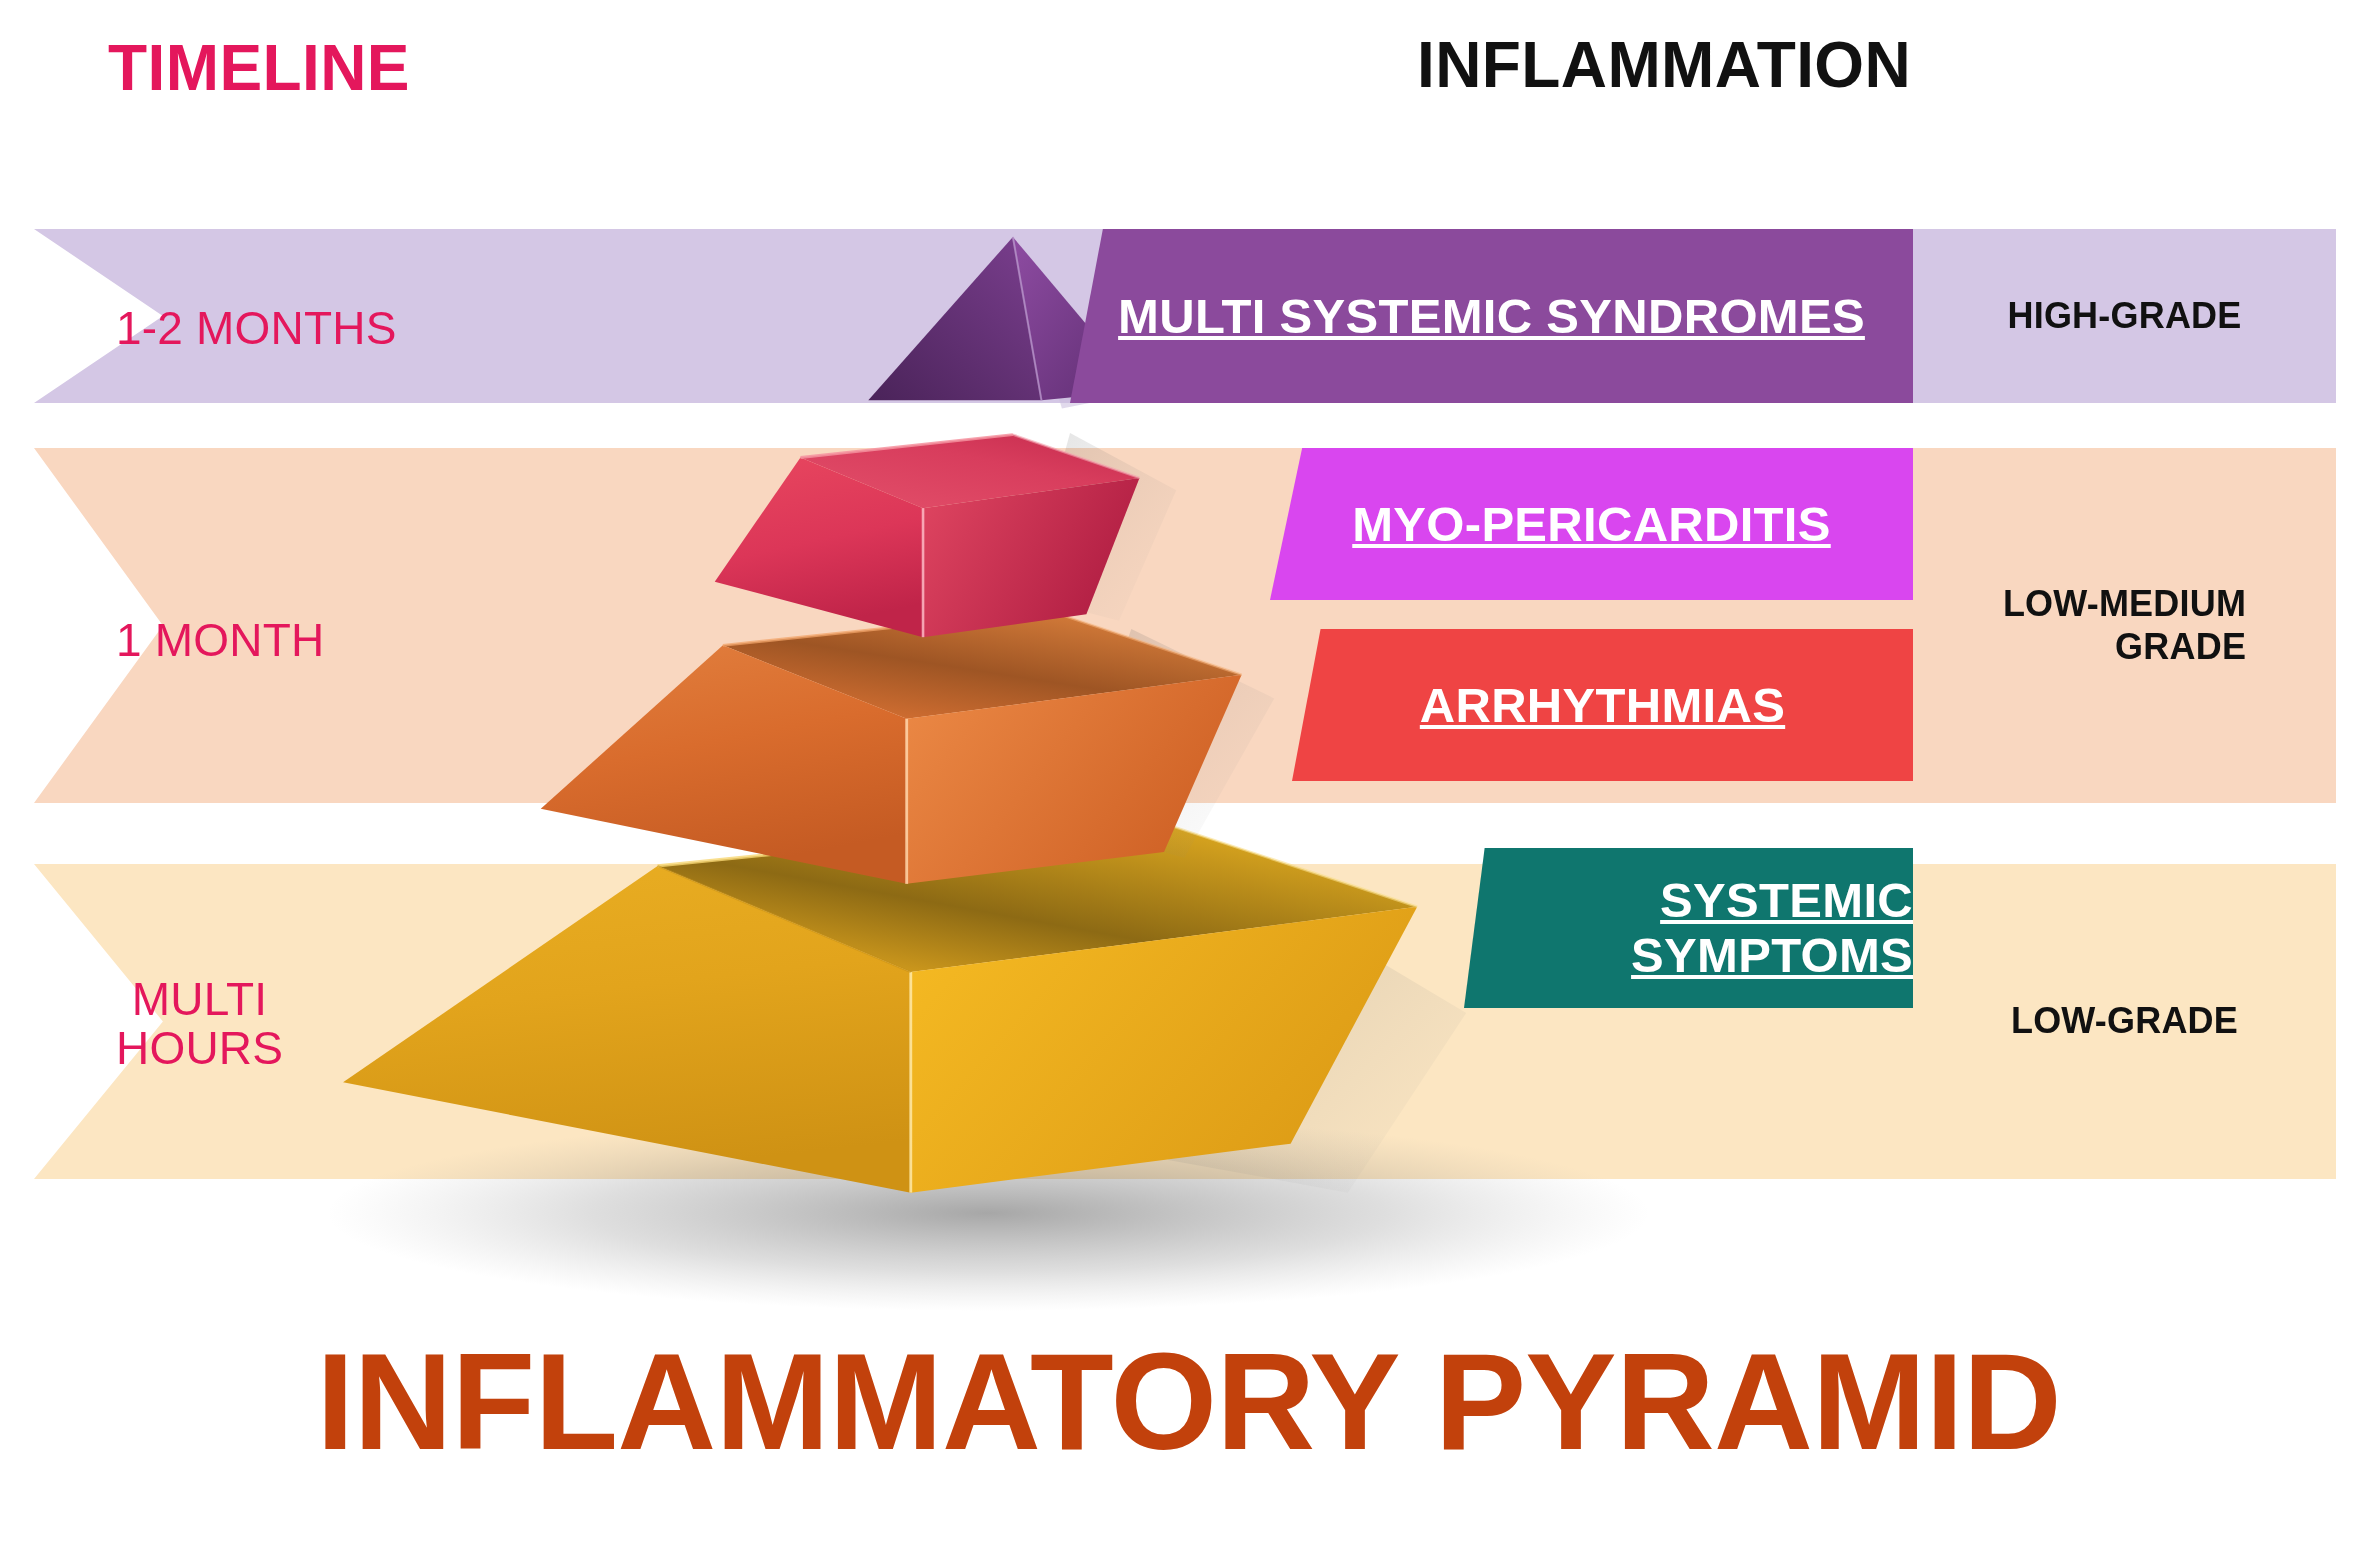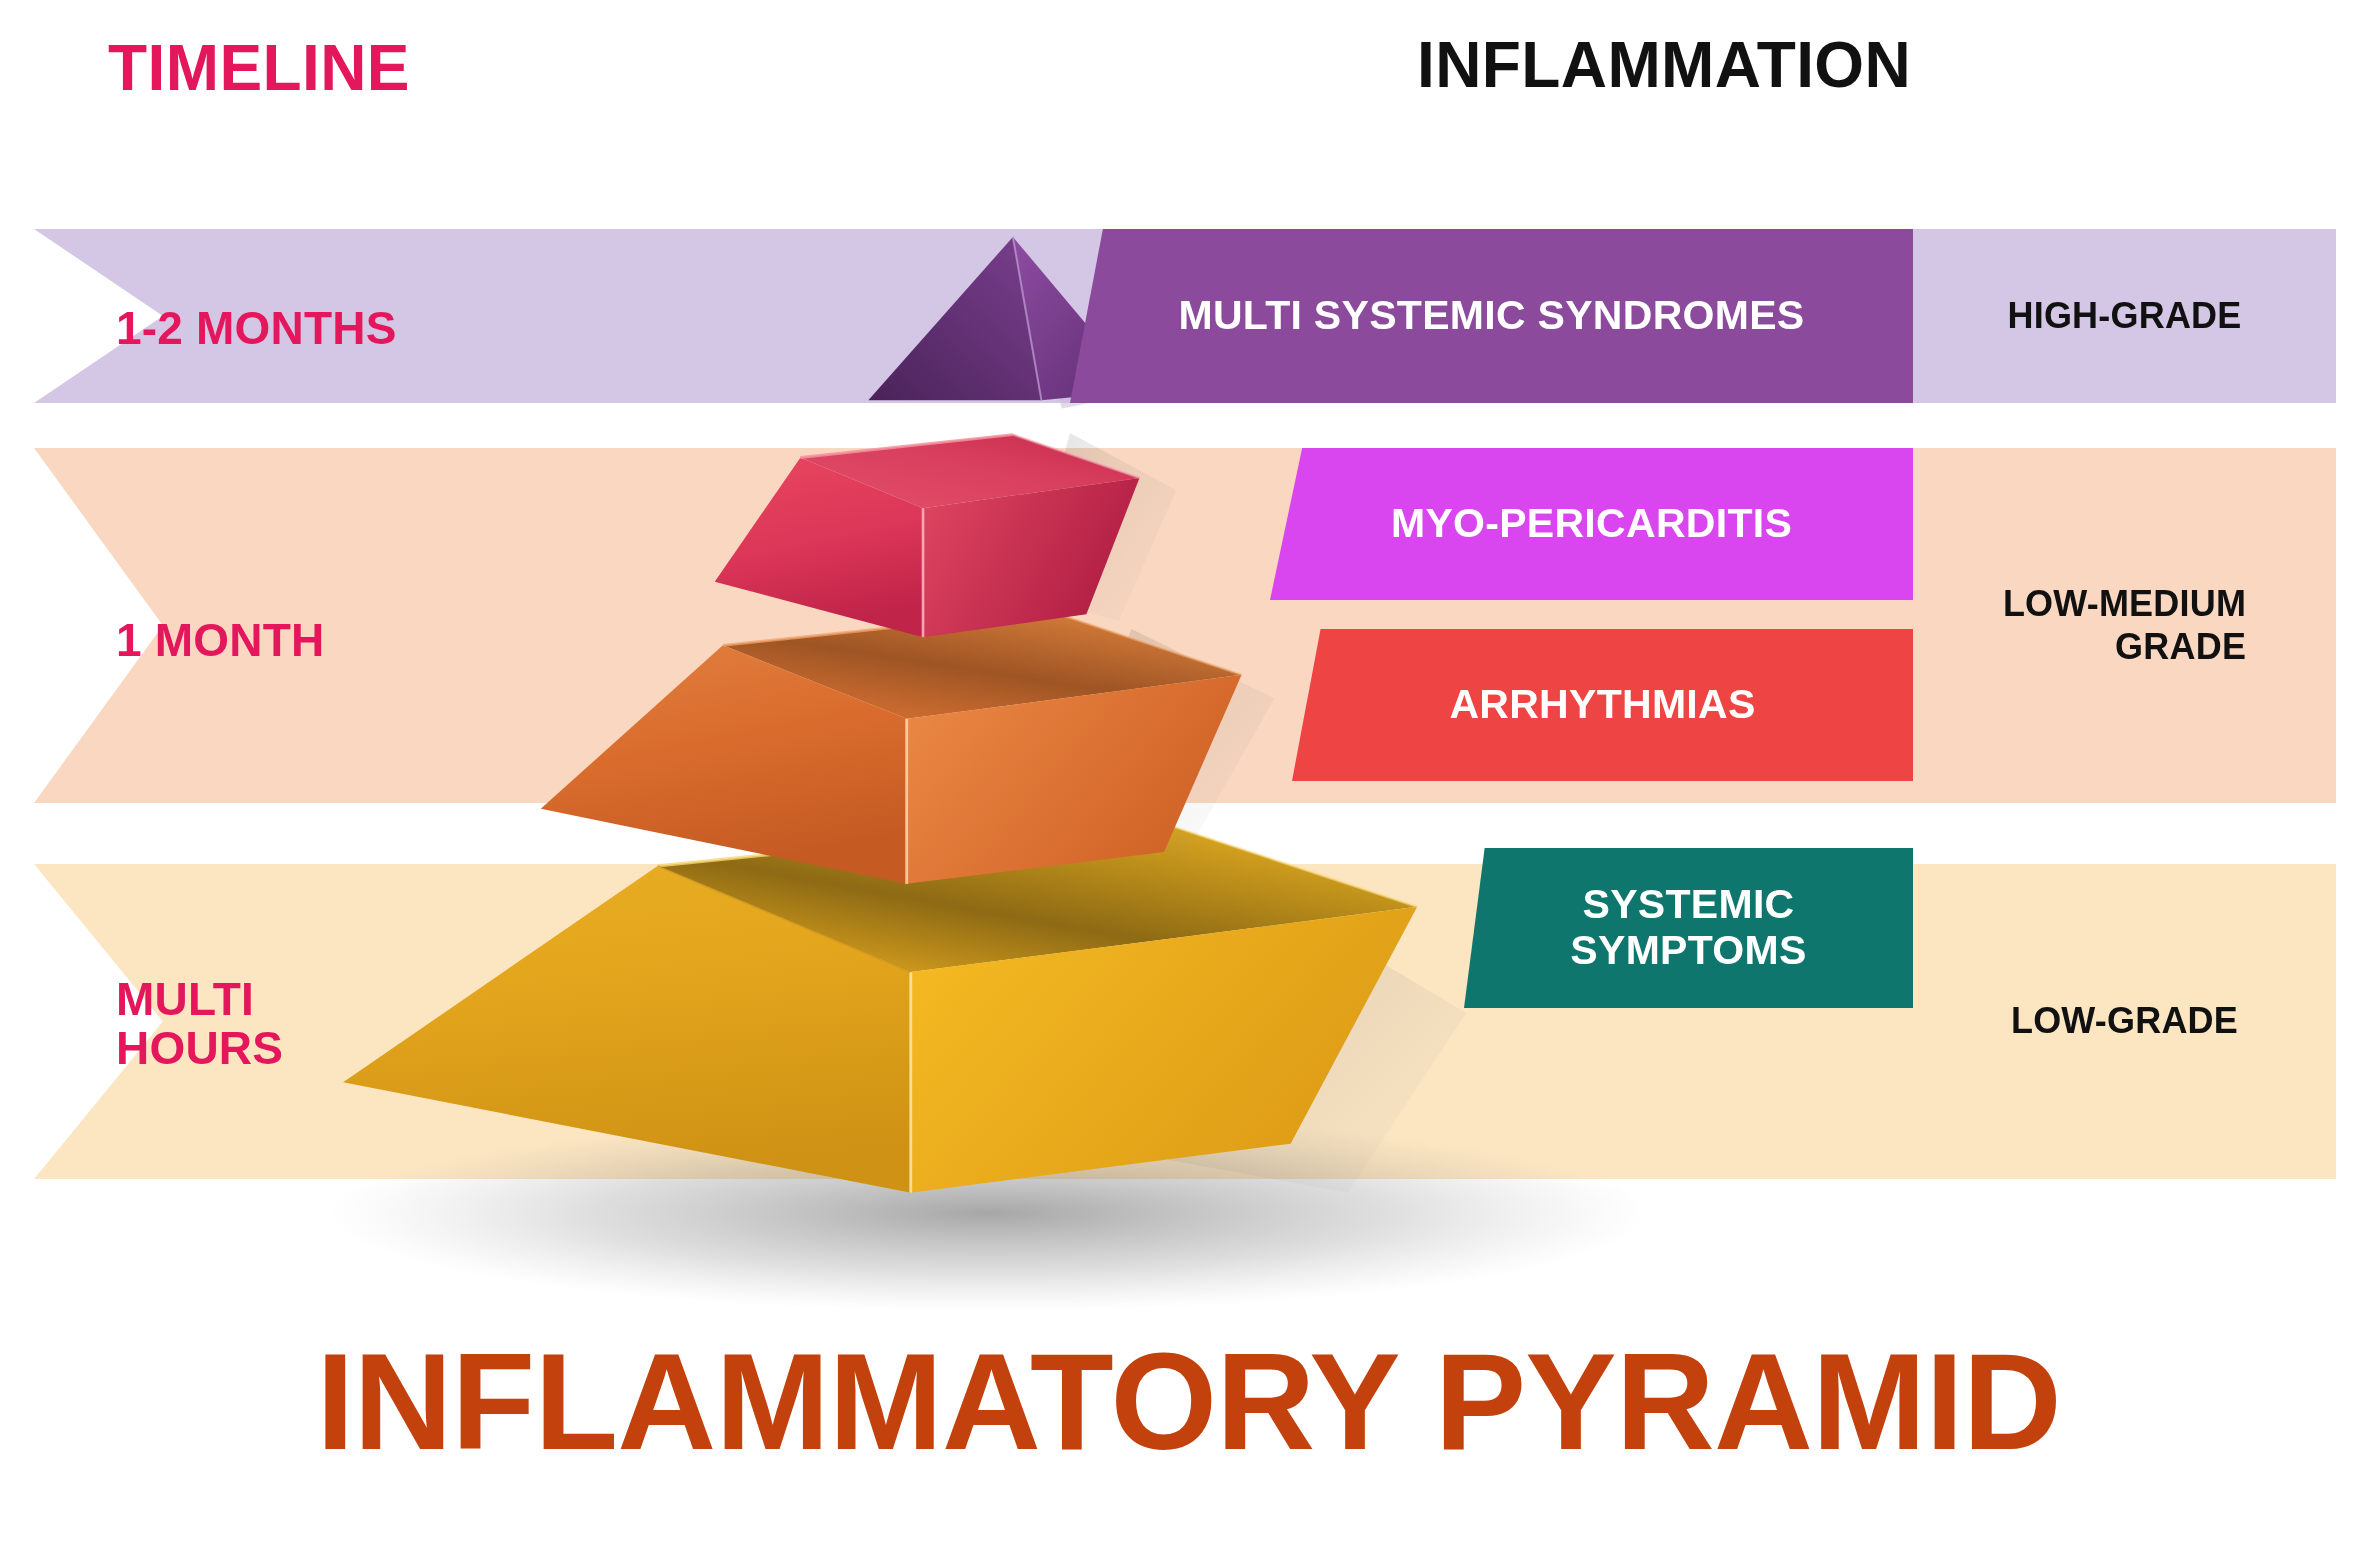--- a/index.html
+++ b/index.html
@@ -27,32 +27,32 @@
   }
   #band-1 { top:229px; height:174px; }
   #band-1 .band-bg { background:#d4c7e5; }
   #band-2 { top:448px; height:355px; }
   #band-2 .band-bg { background:#f9d7c0; }
   #band-3 { top:864px; height:315px; }
   #band-3 .band-bg { background:#fce6c2; }
 
   
   .tl-label {
-    position:absolute; color:#e4175c; font-weight:bold;
-    font-size:46px; line-height:1.06; letter-spacing:0.2px; white-space:pre-line;
+    position:absolute; color:#e4175c; font-weight:normal;
+    font-size:46px; line-height:1.06; letter-spacing:0.2px; white-space:pre-line;text-align:center;
   }
   #tl-1 { left:116px; top:304px; }
   #tl-2 { left:116px; top:616px; }
   #tl-3 { left:116px; top:975px; }
 
   
   .chip {
     position:absolute; display:flex; align-items:center; justify-content:center;
-    color:#ffffff; font-weight:bold; text-align:center;
-    font-size:41px; line-height:1.12; letter-spacing:0.3px;
+    color:#ffffff; font-weight:bold; text-align:right;
+    font-size:49px; line-height:1.12; letter-spacing:0.3px;text-decoration:underline;
   }
   #chip-multi {
     left:1070px; top:229px; width:843px; height:174px;
     background:#8b4a9c;
     clip-path: polygon(3.9% 0, 100% 0, 100% 100%, 0 100%);
   }
   #chip-myo {
     left:1270px; top:448px; width:643px; height:152px;
     background:#d946ef;
     clip-path: polygon(5.0% 0, 100% 0, 100% 100%, 0 100%);

